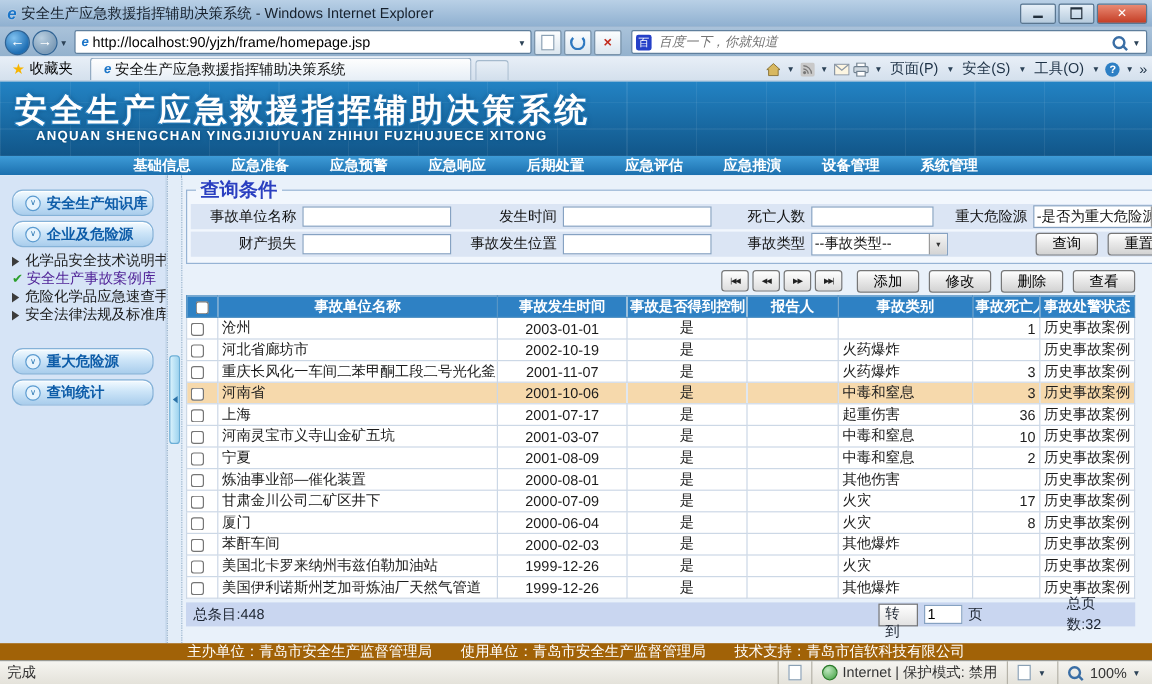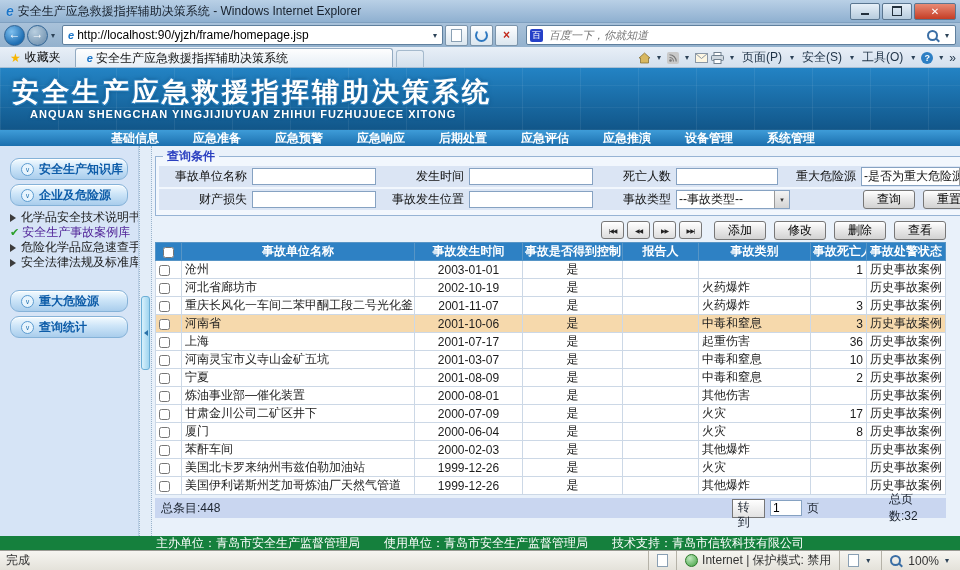--- a/index.html
+++ b/index.html
@@ -104,21 +104,21 @@
   .split-handle{position:absolute;top:150px;left:1px;width:7px;height:72px;border:1px solid #6aaed6;
     border-radius:3px;background:linear-gradient(90deg,#d8f1fc,#9fd4ef);display:flex;align-items:center;
     justify-content:center;cursor:pointer;}
   .split-arrow{width:0;height:0;border-top:3px solid transparent;border-bottom:3px solid transparent;
     border-right:4px solid #2a72a8;}
 
   .content{flex:1;padding:2px 14px 0 3px;overflow:hidden;}
 
   
   fieldset.query{border:1px solid #96b3d4;margin:0 0 2px 0;padding:1px 3px 3px;background:#f2f7fd;}
-  fieldset.query legend{color:#2a3fc0;font-weight:bold;font-size:12px;padding:0 4px;margin-left:4px;}
+  fieldset.query legend{color:#2a3fc0;font-weight:bold;font-size:16px;padding:0 4px;margin-left:4px;}
   .qrow{display:flex;align-items:center;background:#dbe5f4;height:21px;margin-bottom:2px;padding-right:4px;}
   .qlabel{text-align:right;padding-right:5px;color:#111;white-space:nowrap;}
   .w90{width:88px;}.w80{width:78px;}
   .qinput{height:15px;border:1px solid #86a2c2;background:#fff;font-size:12px;padding:0 2px;
     font-family:"Liberation Sans","DejaVu Sans",sans-serif;}
   .iw120{width:118px;}.iw100{width:96px;}
   .sel{height:17px;border:1px solid #86a2c2;background:#fff;display:flex;align-items:center;width:112px;}
   .sel .seltext{flex:1;padding:0 2px;font-size:12px;color:#111;white-space:nowrap;overflow:hidden;}
   .sel .selbtn{width:14px;height:100%;background:linear-gradient(#f4f4f4,#d4d4d4);border-left:1px solid #9a9a9a;
     font-size:7px;color:#333;display:flex;align-items:center;justify-content:center;}
@@ -151,21 +151,21 @@
     color:#1c2430;}
   .pb-total{width:300px;}
   .goto-wrap{display:flex;align-items:center;gap:5px;margin-left:280px;}
   .gotobtn{height:17px;line-height:15px;padding:0 5px;background:linear-gradient(#fff,#e2e2e2);
     border:1px solid #777;font-size:12px;cursor:pointer;}
   .gotoinput{width:26px;height:14px;border:1px solid #86a2c2;font-size:12px;text-align:left;padding:0 2px;
     font-family:"Liberation Sans","DejaVu Sans",sans-serif;}
   .pb-pages{margin-left:70px;}
 
   
-  .sitefooter{height:14px;background:#15803d;color:#fff;font-size:12px;line-height:14px;text-align:center;
+  .sitefooter{height:14px;background:#a16207;color:#fff;font-size:12px;line-height:14px;text-align:center;
     white-space:nowrap;overflow:hidden;}
 
   
   .statusbar{height:19px;background:linear-gradient(#f6f5f1,#e4e2da);border-top:1px solid #9a9a94;
     display:flex;align-items:center;color:#333;font-size:12px;}
   .st-left{padding-left:6px;flex:1;}
   .st-seg{border-left:1px solid #b5b2a8;height:100%;display:flex;align-items:center;padding:0 8px;gap:4px;}
   .globe{width:11px;height:11px;border-radius:50%;border:1px solid #2a7a2a;
     background:radial-gradient(circle at 35% 30%,#bfe8bf,#3f9f3f);position:relative;}
   .zoomwrap{display:flex;align-items:center;gap:3px;}

